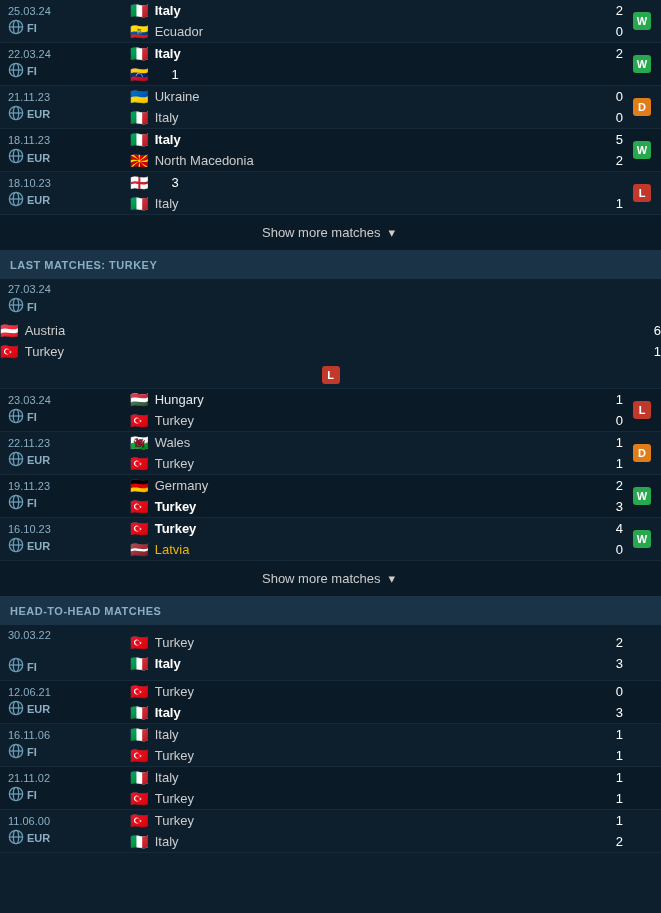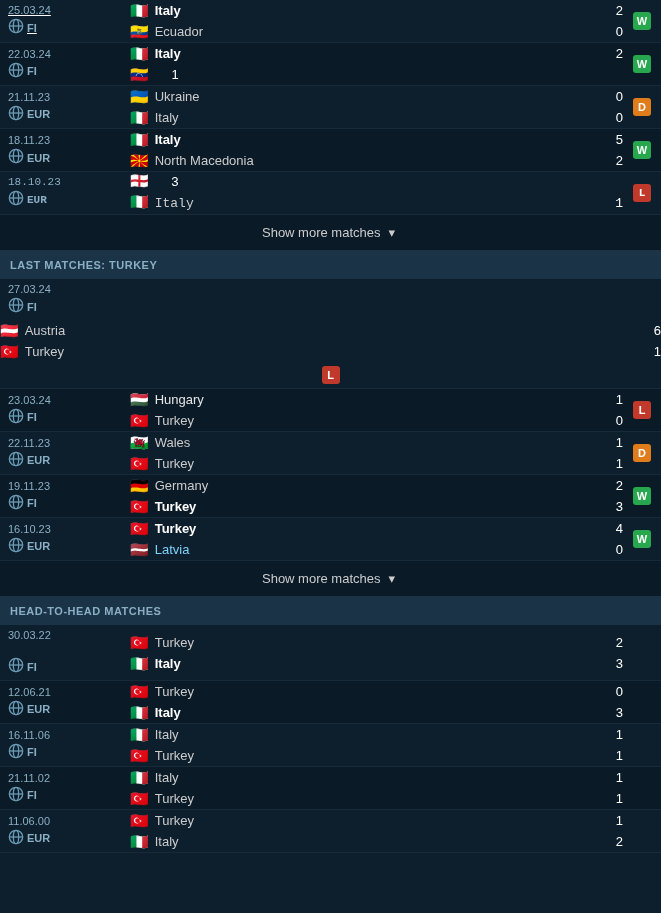--- a/index.html
+++ b/index.html
@@ -40,21 +40,21 @@
       width: 16px;
       height: 16px;
     }
   </style>
 </head>
 <body>
 
 <div id="app">
     <div style="margin-bottom: 0px;">
       <div style="display: flex; align-items: stretch; border-bottom: 1px solid rgb(22, 42, 58); background-color: rgb(13, 30, 44);">
-        <div style="display: flex; flex-direction: column; padding: 4px 6px 4px 8px; min-width: 130px; text-decoration: underline;">
+        <div style="display: flex; flex-direction: column; justify-content: center; padding: 4px 6px 4px 8px; min-width: 130px;">
           <div style="color: rgb(138, 175, 196); font-size: 11px; margin-bottom: 2px;">25.03.24</div>
           <div style="display: flex; align-items: center;">
             <span style="margin-right: 3px;"><svg class="globe-svg" viewBox="0 0 24 24" fill="none" stroke="#6a9bb5" stroke-width="2">
     <circle cx="12" cy="12" r="10"></circle>
     <ellipse cx="12" cy="12" rx="4" ry="10"></ellipse>
     <line x1="2" y1="12" x2="22" y2="12"></line>
   </svg></span>
             <span style="color: rgb(138, 175, 196); font-size: 11px; font-weight: bold;">FI</span>
           </div>
         </div>
@@ -150,21 +150,21 @@
           <div style="display: flex; align-items: center; padding: 3px 0px;">
             <span style="margin-right: 6px; font-size: 15px; line-height: 1;">🇲🇰</span>
             <span style="flex: 1 1 0%; font-size: 13px; color: rgb(204, 204, 204);">North Macedonia</span>
             <span style="width: 24px; text-align: right; font-size: 13px; color: rgb(255, 255, 255);">2</span>
           </div>
         </div>
         <div style="display: flex; align-items: center; justify-content: center; padding: 4px 10px;">
           <div style="width: 18px; height: 18px; border-radius: 3px; display: flex; align-items: center; justify-content: center; font-size: 11px; font-weight: bold; color: rgb(255, 255, 255); background-color: rgb(39, 168, 78);">W</div>
         </div>
       </div>
-      <div style="display: flex; align-items: stretch; border-bottom: 1px solid rgb(22, 42, 58); background-color: rgb(13, 30, 44); font-family: Liberation Mono, monospace;">
+      <div style="display: flex; align-items: stretch; border-bottom: 1px solid rgb(22, 42, 58); background-color: rgb(13, 30, 44);">
         <div style="display: flex; flex-direction: column; justify-content: center; padding: 4px 6px 4px 8px; min-width: 130px;">
           <div style="color: rgb(138, 175, 196); font-size: 11px; margin-bottom: 2px;">18.10.23</div>
           <div style="display: flex; align-items: center;">
             <span style="margin-right: 3px;"><svg class="globe-svg" viewBox="0 0 24 24" fill="none" stroke="#6a9bb5" stroke-width="2">
     <circle cx="12" cy="12" r="10"></circle>
     <ellipse cx="12" cy="12" rx="4" ry="10"></ellipse>
     <line x1="2" y1="12" x2="22" y2="12"></line>
   </svg></span>
             <span style="color: rgb(138, 175, 196); font-size: 11px; font-weight: bold;">EUR</span>
           </div>
@@ -316,21 +316,21 @@
           </div>
         </div>
         <div style="display: flex; flex-direction: column; flex: 1 1 0%; justify-content: center;">
           <div style="display: flex; align-items: center; padding: 3px 0px;">
             <span style="margin-right: 6px; font-size: 15px; line-height: 1;">🇹🇷</span>
             <span style="flex: 1 1 0%; font-size: 13px; font-weight: bold; color: rgb(255, 255, 255);">Turkey</span>
             <span style="width: 24px; text-align: right; font-size: 13px; color: rgb(255, 255, 255);">4</span>
           </div>
           <div style="display: flex; align-items: center; padding: 3px 0px;">
             <span style="margin-right: 6px; font-size: 15px; line-height: 1;">🇱🇻</span>
-            <span style="flex: 1 1 0%; font-size: 13px; color: #7dd3fc;">Latvia</span>
+            <span style="flex: 1 1 0%; font-size: 13px; color: #eab308;">Latvia</span>
             <span style="width: 24px; text-align: right; font-size: 13px; color: rgb(255, 255, 255);">0</span>
           </div>
         </div>
         <div style="display: flex; align-items: center; justify-content: center; padding: 4px 10px;">
           <div style="width: 18px; height: 18px; border-radius: 3px; display: flex; align-items: center; justify-content: center; font-size: 11px; font-weight: bold; color: rgb(255, 255, 255); background-color: rgb(39, 168, 78);">W</div>
         </div>
       </div>
       <div class="show-more" style="cursor: pointer; color: rgb(204, 204, 204); font-size: 13px; padding: 10px; text-align: center; background-color: rgb(10, 26, 39); border-bottom: 1px solid rgb(26, 51, 71);">
         <span>Show more matches</span>
         <span style="margin-left: 4px;">▾</span>

